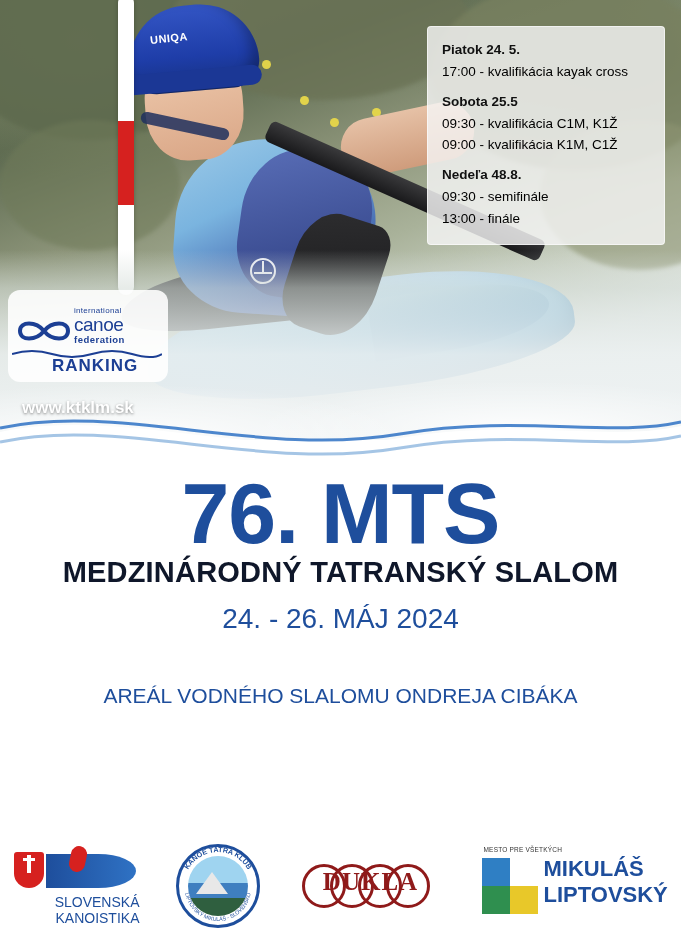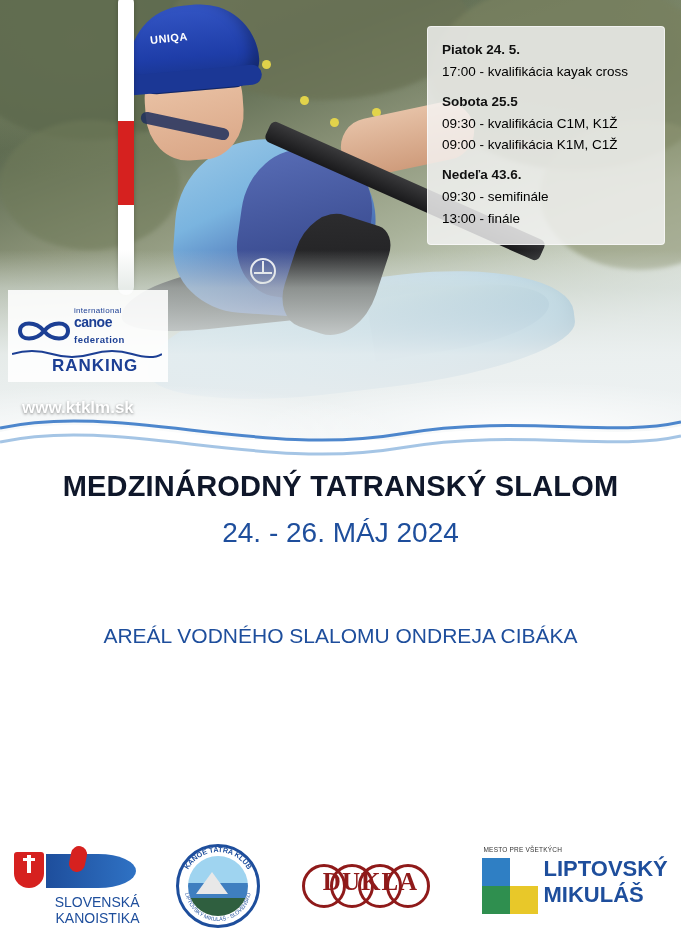--- a/index.html
+++ b/index.html
@@ -142,26 +142,26 @@
     line-height:1.62;
   }
   .sched-day { font-weight:bold; color:#111; margin-top:8px; }
   .sched-day:first-child { margin-top:0; }
   .sched-line { color:#000000; }
 
   
   .icf {
     position:absolute; left:8px; top:290px; width:160px; height:92px;
     background: rgba(255,255,255,.88);
-    border-radius:0;
+    border-radius:12px;
     padding:6px 8px;
   }
   .icf-mark { position:absolute; left:8px; top:26px; width:56px; height:30px; }
   .icf-txt1 { position:absolute; left:66px; top:16px; font-size:8px; color:#1c3f94; letter-spacing:.3px;}
-  .icf-txt2 { position:absolute; left:66px; top:24px; font-size:14px; font-weight:bold; color:#1c3f94; letter-spacing:-.5px;}
+  .icf-txt2 { position:absolute; left:66px; top:24px; font-size:19px; font-weight:normal; color:#1c3f94; letter-spacing:-.5px;}
   .icf-txt3 { position:absolute; left:66px; top:44px; font-size:9.5px; font-weight:bold; color:#1c3f94; letter-spacing:.5px;}
   .icf-rank { position:absolute; left:44px; top:66px; font-size:17px; font-weight:bold; color:#1c3f94; letter-spacing:1px;}
   .icf-wave { position:absolute; left:4px; top:58px; width:150px; height:10px; }
 
   .weburl {
     position:absolute; left:22px; top:398px;
     color:#ffffff; font-size:17px; font-weight:bold;
     text-shadow: 0 1px 3px rgba(0,0,0,.45);
   }
 
@@ -171,21 +171,21 @@
   
   .titles { position:absolute; left:0; top:470px; width:681px; text-align:center; }
   .t-main {
     font-size:86px; font-weight:bold; color:#1e4e9c; letter-spacing:-1px;
     line-height:1.0;
   }
   .t-sub {
     font-size:29px; font-weight:bold; color:#0f172a; letter-spacing:.2px;
   }
   .t-date { margin-top:14px; font-size:28px; color:#1e4e9c; }
-  .t-venue { margin-top:72px; font-size:21px; color:#1e4e9c; line-height:1.45; }
+  .t-venue { margin-top:46px; font-size:21px; color:#1e4e9c; line-height:1.45; }
 
   
   .logos {
     position:absolute; left:0; bottom:18px; width:681px; height:94px;
     display:flex; align-items:center; justify-content:center; gap:36px;
   }
   .logo { position:relative; height:84px; display:flex; align-items:center; }
 
   
   .lg-sk { width:130px; height:84px; }
@@ -268,21 +268,21 @@
   </div>
 
   <div class="schedule">
     <div class="sched-day">Piatok 24. 5.</div>
     <div class="sched-line">17:00 - kvalifikácia kayak cross</div>
 
     <div class="sched-day">Sobota 25.5</div>
     <div class="sched-line">09:30 - kvalifikácia C1M, K1Ž</div>
     <div class="sched-line">09:00 - kvalifikácia K1M, C1Ž</div>
 
-    <div class="sched-day">Nedeľa 43.6.</div>
+    <div class="sched-day">Nedeľa 48.8.</div>
     <div class="sched-line">09:30 - semifinále</div>
     <div class="sched-line">13:00 - finále</div>
   </div>
 
   <div class="icf">
     <svg class="icf-mark" viewBox="0 0 56 30">
       <path d="M4 15 C4 5, 20 5, 28 15 C36 25, 52 25, 52 15 C52 5, 36 5, 28 15 C20 25, 4 25, 4 15 Z" fill="none" stroke="#1c3f94" stroke-width="4"></path>
     </svg>
     <div class="icf-txt1">international</div>
     <div class="icf-txt2">canoe</div>
@@ -295,20 +295,21 @@
 
   <div class="weburl">www.ktklm.sk</div>
 
   <svg class="wave-divider" viewBox="0 0 681 80" preserveAspectRatio="none">
     <path d="M0 34 C 120 8, 260 64, 400 40 C 520 20, 610 44, 681 28 L681 80 L0 80 Z" fill="#ffffff"></path>
     <path d="M0 30 C 120 4, 260 60, 400 36 C 520 16, 610 40, 681 24" fill="none" stroke="#2f72c4" stroke-width="3" opacity=".85"></path>
     <path d="M0 44 C 120 18, 260 74, 400 50 C 520 30, 610 54, 681 38" fill="none" stroke="#8fb6df" stroke-width="3" opacity=".8"></path>
   </svg>
 
   <div class="titles">
+    <div class="t-main">76. MTS</div>
     <div class="t-sub">MEDZINÁRODNÝ TATRANSKÝ SLALOM</div>
     <div class="t-date">24. - 26. MÁJ 2024</div>
     <div class="t-venue">
       <div>AREÁL VODNÉHO SLALOMU ONDREJA CIBÁKA</div>
     </div>
   </div>
 
   <div class="logos">
 
     <div class="logo lg-sk">
@@ -353,19 +354,19 @@
 
     <div class="logo lg-lm">
       <div class="lm-grid">
         <div class="lm-q lm-q1"></div>
         <div class="lm-q lm-q2"></div>
         <div class="lm-q lm-q3"></div>
         <div class="lm-q lm-q4"></div>
       </div>
       <div class="lm-small">MESTO PRE VŠETKÝCH</div>
       <div class="lm-text">
+        <div>MIKULÁŠ</div>
         <div>LIPTOVSKÝ</div>
-        <div>MIKULÁŠ</div>
       </div>
     </div>
 
   </div>
 </div>
 
 </body></html>

